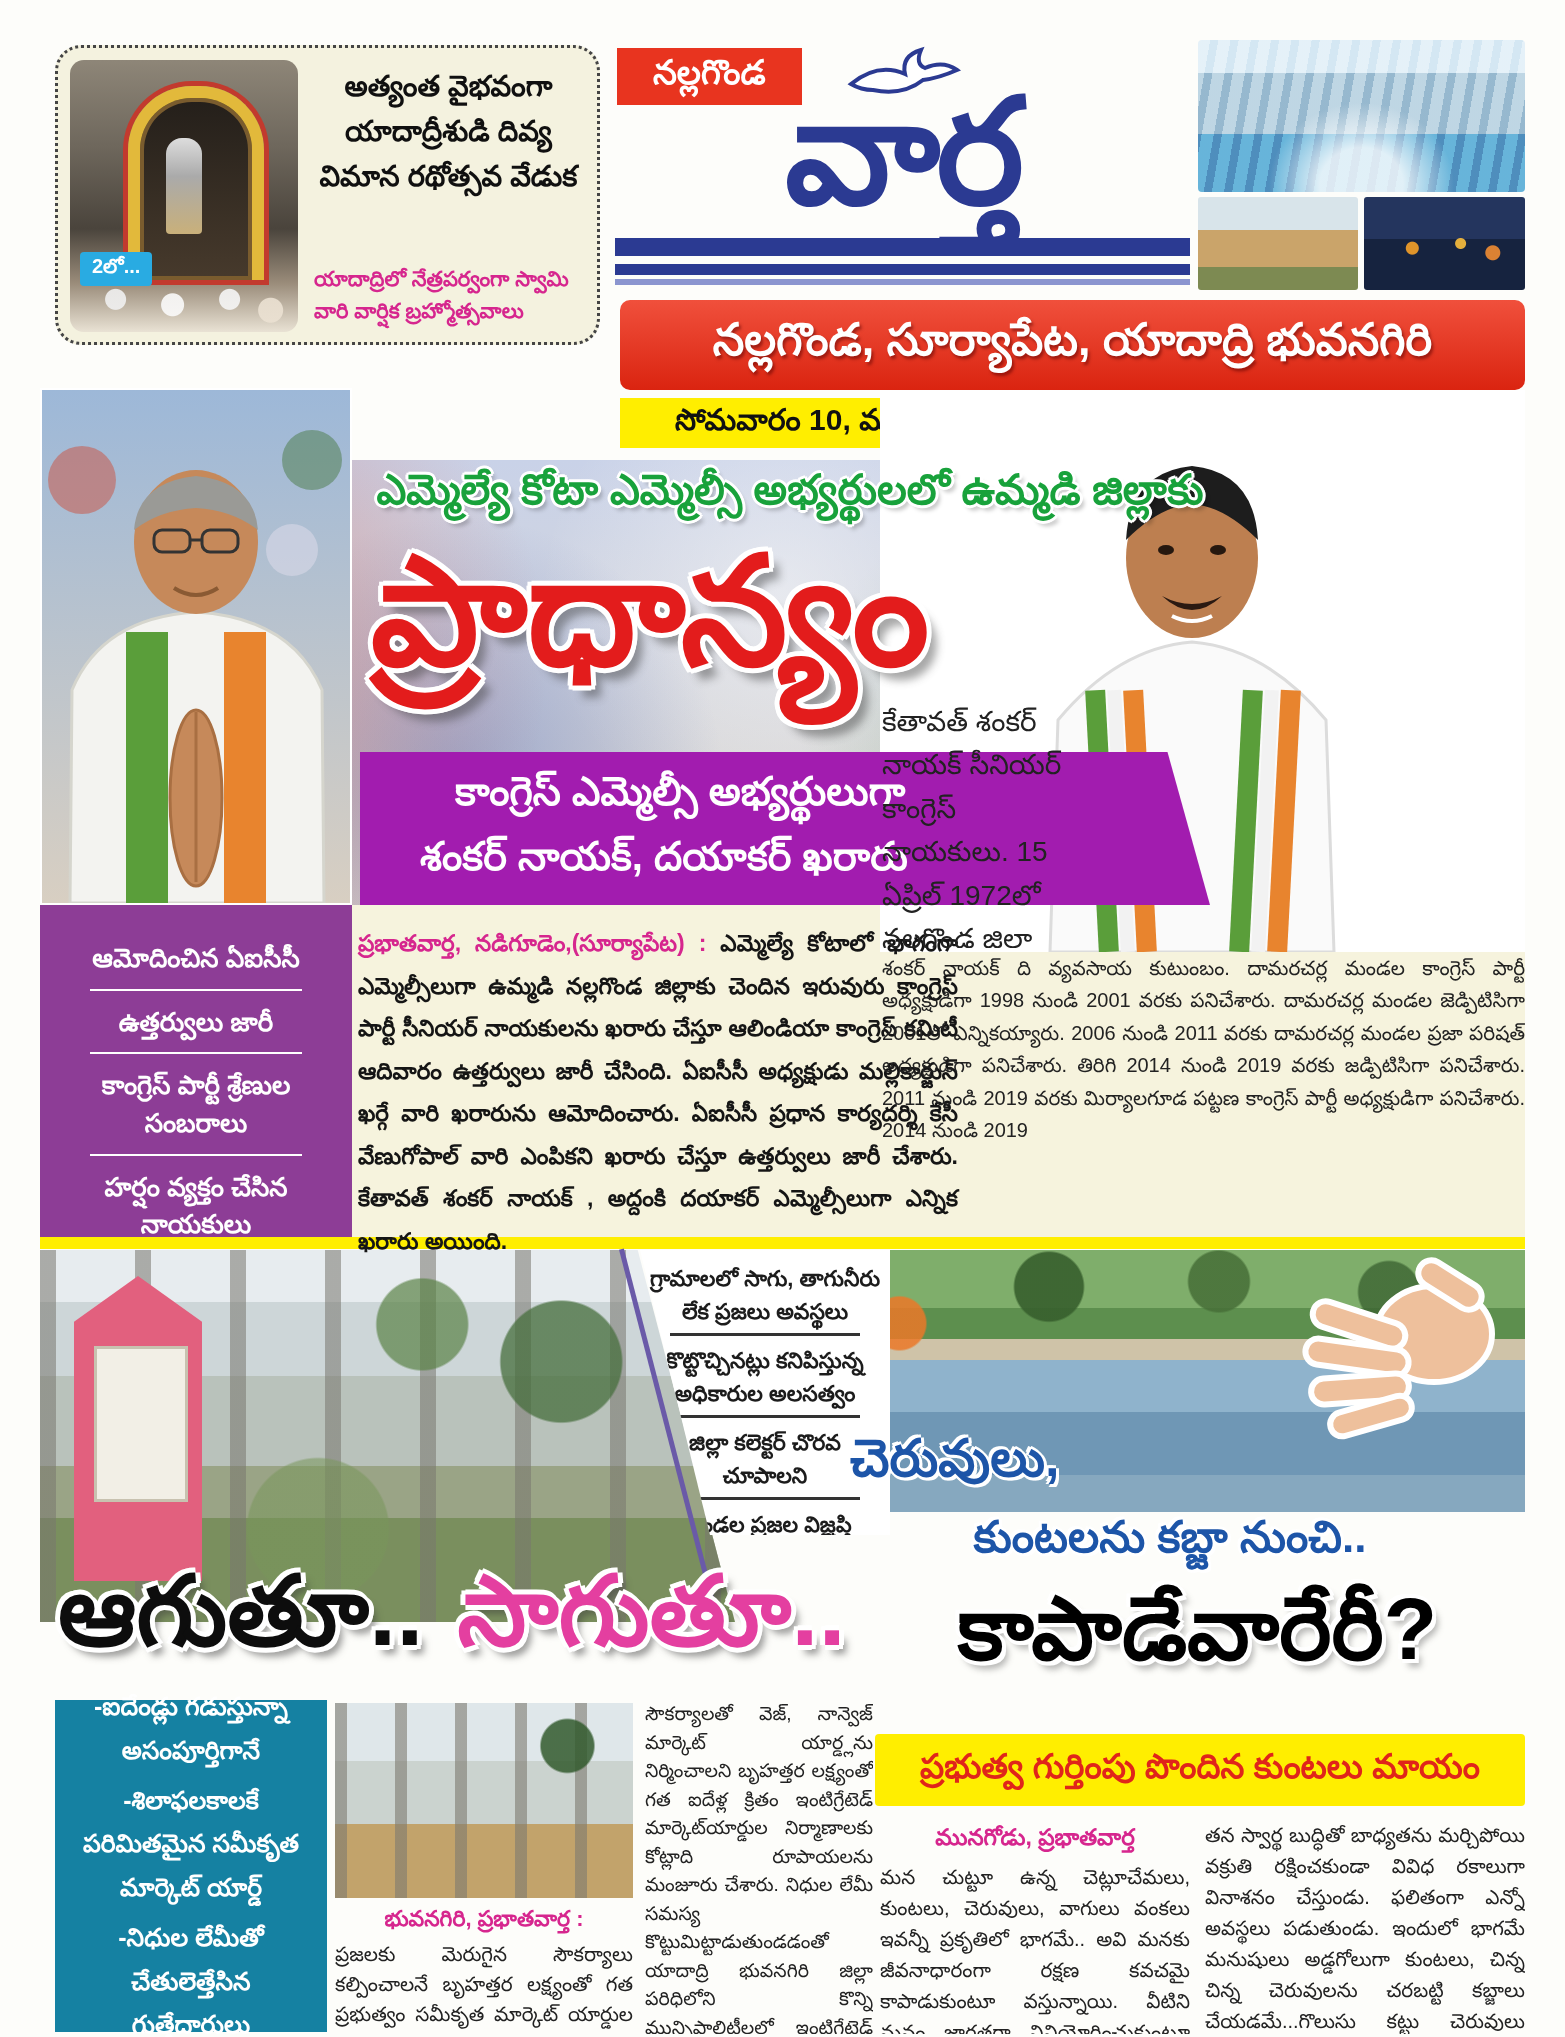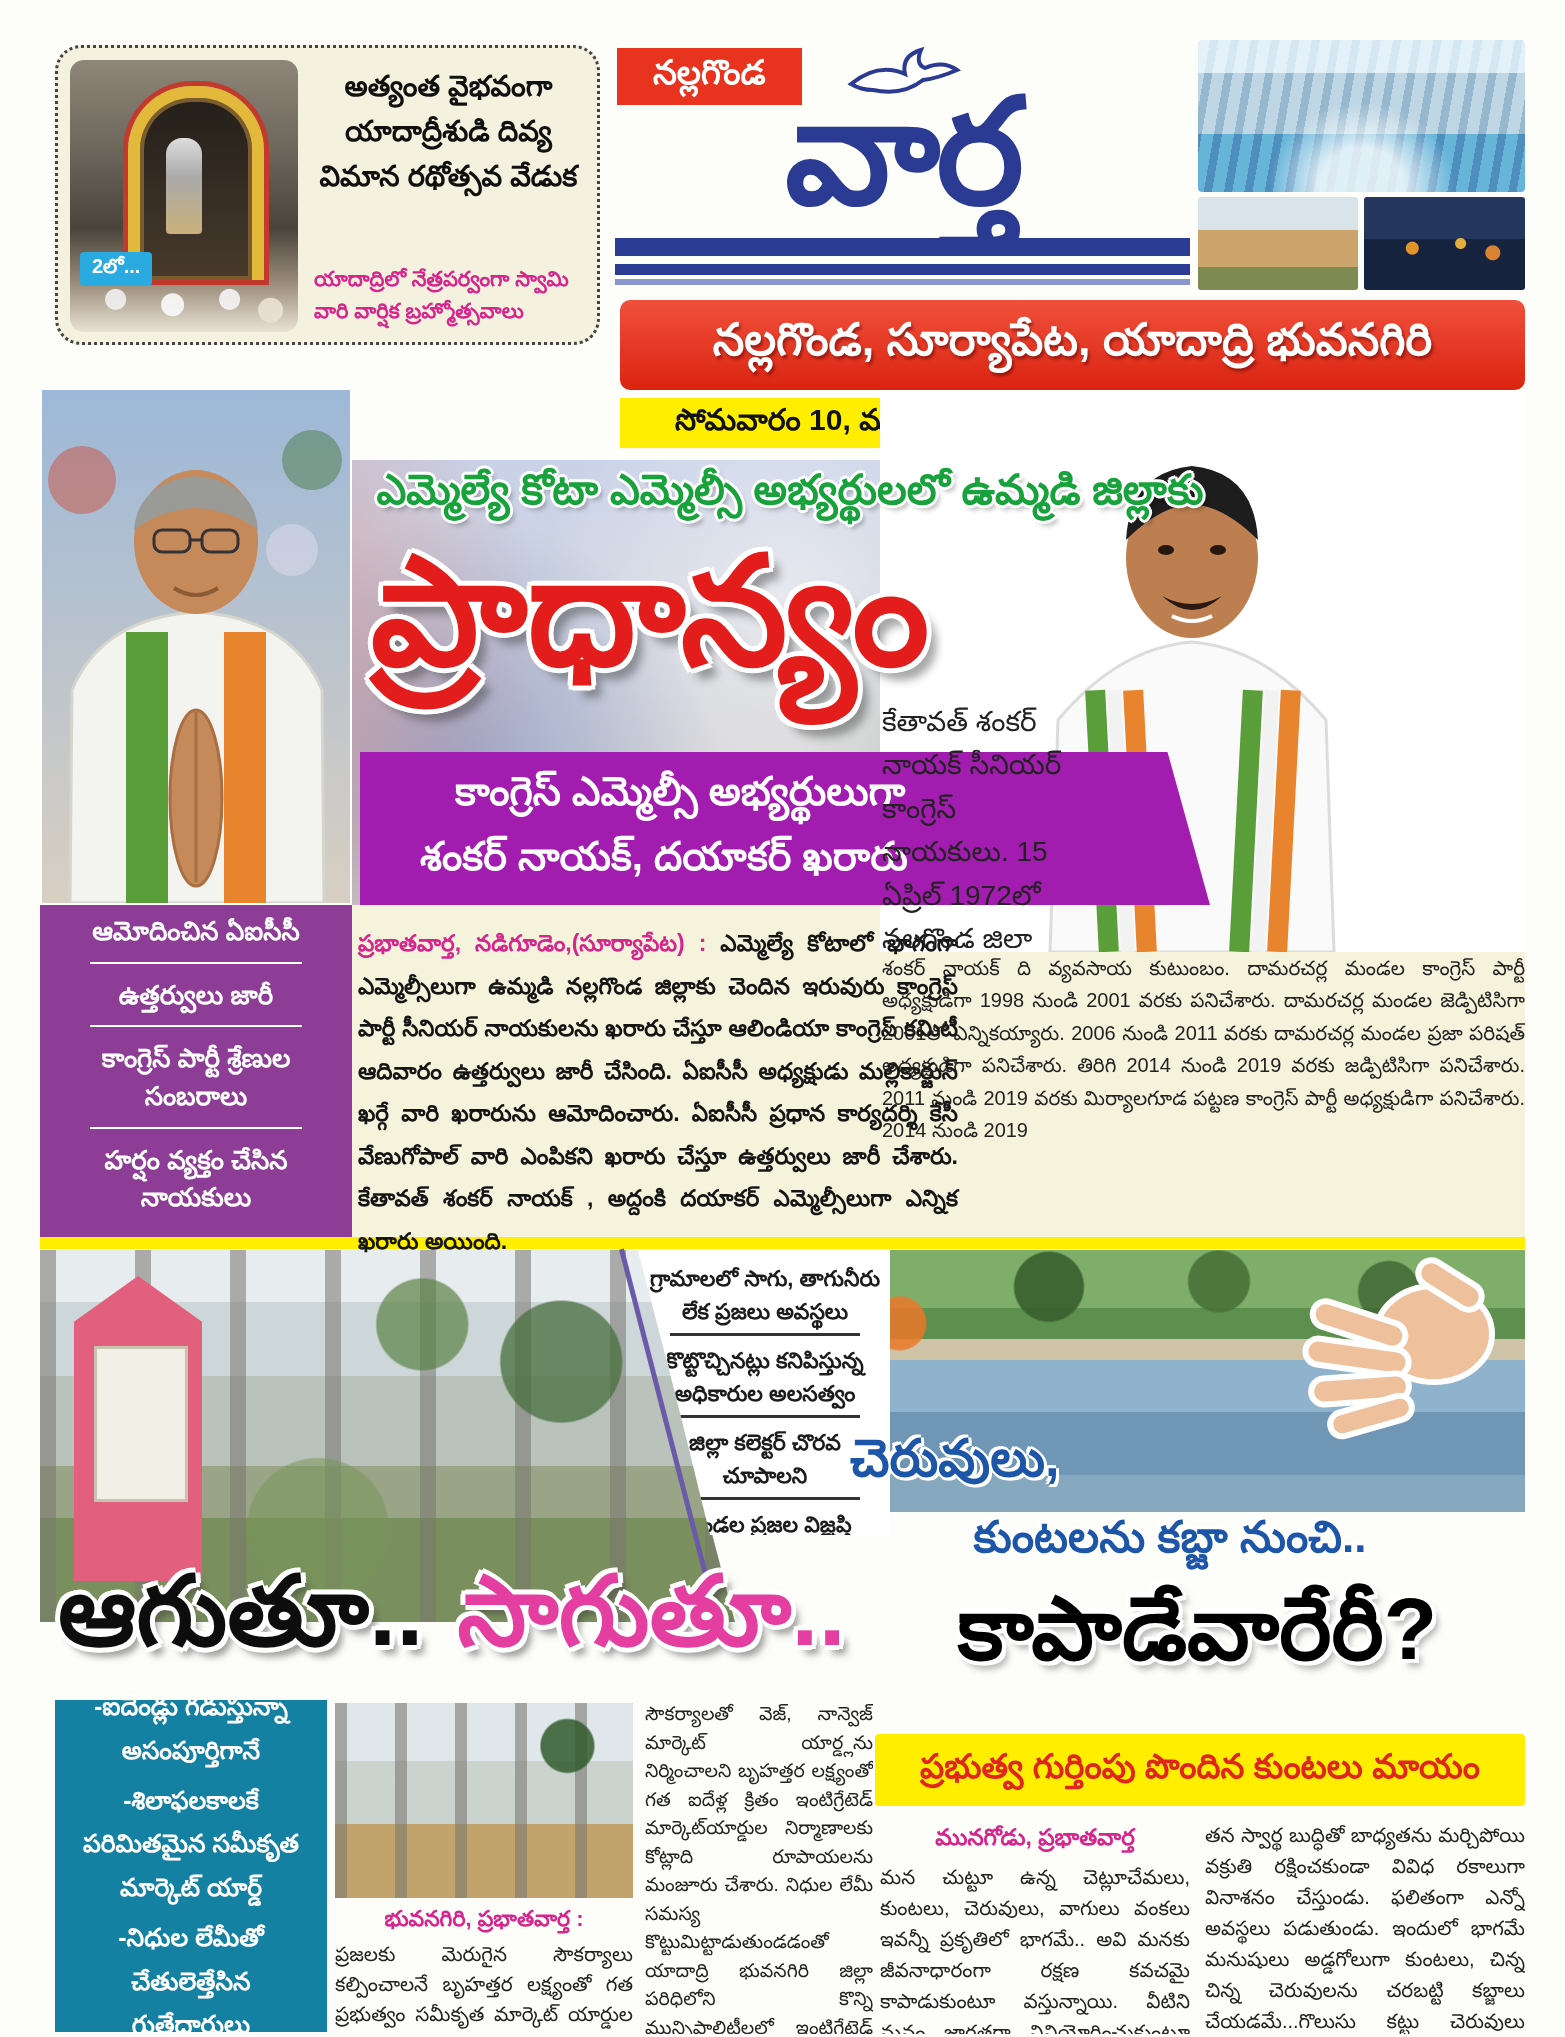--- a/index.html
+++ b/index.html
@@ -84,21 +84,21 @@
   .green-strip{left:360px;top:752px;width:850px;height:153px;background:#a21caf;
     clip-path:polygon(0 0,95% 0,100% 100%,0 100%);z-index:2;color:#fff;font-weight:bold;
     display:flex;flex-direction:column;justify-content:center;gap:10px;}
   .green-strip .l1{font-size:40px;padding-left:95px;}
   .green-strip .l2{font-size:40px;padding-left:60px;}
 
   .candidate-left{left:40px;top:388px;width:312px;height:517px;z-index:4;border:2px solid #fff;box-sizing:border-box;overflow:hidden;}
   .candidate-right{left:880px;top:390px;width:645px;height:562px;background:#fff;z-index:1;overflow:hidden;}
 
   .purple-box{left:40px;top:905px;width:312px;height:332px;background:#8d3d96;z-index:4;
-    display:flex;flex-direction:column;justify-content:flex-end;padding:7px 0;box-sizing:border-box;}
+    display:flex;flex-direction:column;justify-content:space-between;padding:22px 0;box-sizing:border-box;}
   .purple-box .item{color:#fff;font-size:26px;font-weight:bold;text-align:center;
     padding:13px 14px;position:relative;line-height:1.45;}
   .purple-box .item:not(:last-child)::after{content:"";position:absolute;left:16%;right:16%;bottom:0;height:2px;background:#fff;}
 
   .body-center{left:358px;top:922px;width:600px;height:308px;z-index:3;
     font-size:23px;line-height:1.85;text-align:justify;color:#151515;font-weight:600;}
   .dateline{color:#d6268e;font-weight:bold;}
   .body-right-top{left:882px;top:700px;width:200px;height:248px;z-index:3;
     font-size:28px;line-height:1.55;color:#222;overflow:hidden;}
   .body-right-bottom{left:882px;top:952px;width:643px;height:282px;z-index:3;

